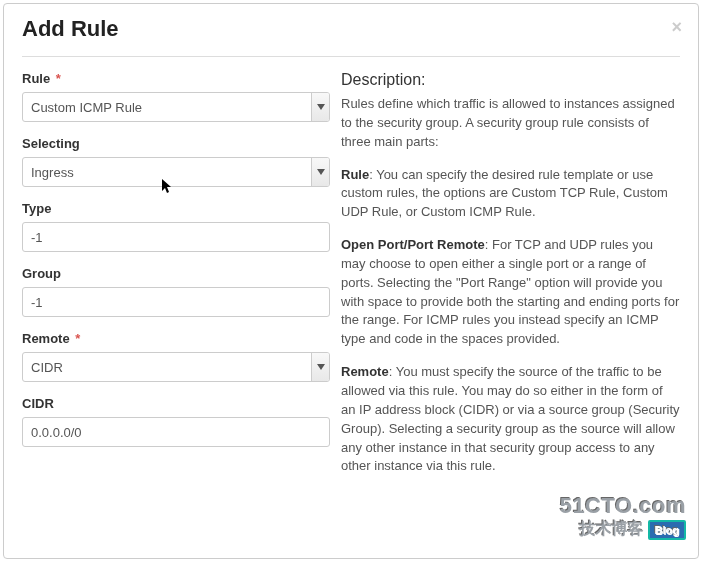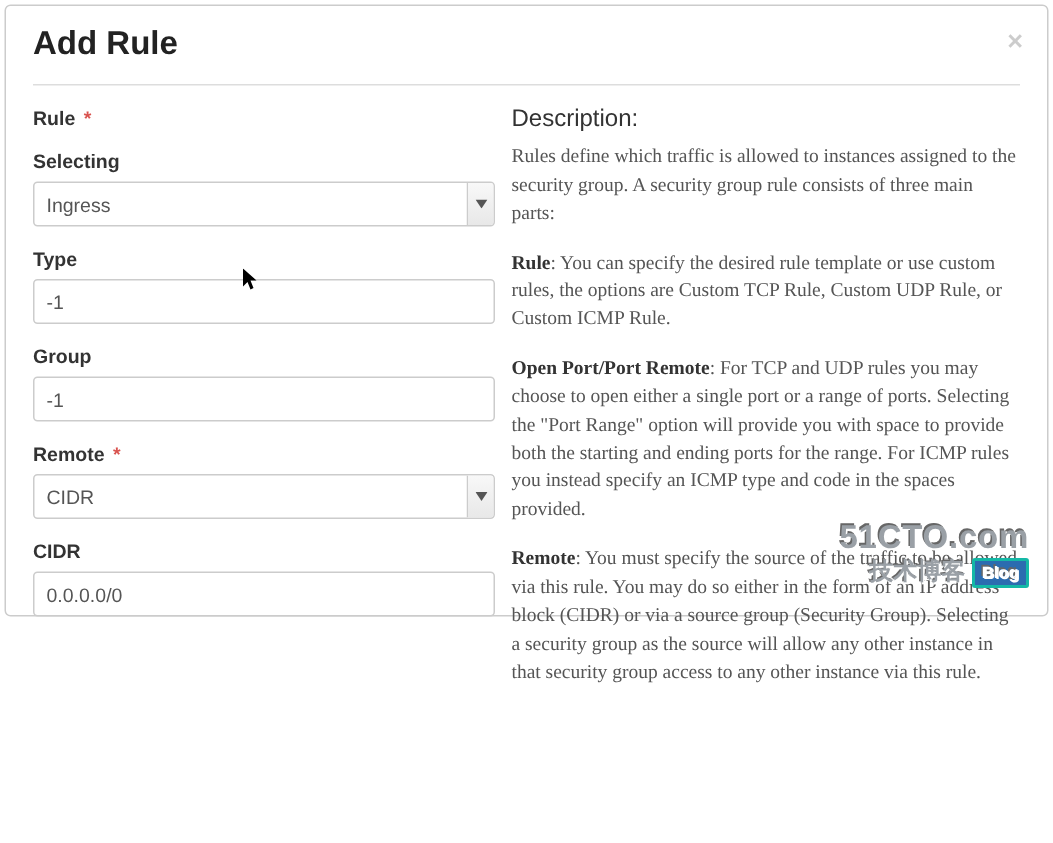--- a/index.html
+++ b/index.html
@@ -9,21 +9,21 @@
       color: #333;
       width: 702px;
       height: 562px;
       position: relative;
       overflow: hidden;
     }
     .modal {
       border: 1px solid #ccc;
       border-radius: 4px;
       margin: 3px;
-      height: 408px;
+      height: 556px;
       position: relative;
       background: #fff;
     }
     .modal-header {
       padding: 12px 18px 10px 18px;
       position: relative;
     }
     .modal-title {
       font-size: 22px;
       font-weight: bold;
@@ -90,21 +90,20 @@
       font-size: 16px;
       font-weight: normal;
       color: #333;
       margin-bottom: 6px;
     }
     .desc-p {
       font-size: 13px;
       color: #555;
       line-height: 1.45;
       margin-bottom: 14px;
-      font-family: Liberation Serif, serif;
     }
     .desc-p strong { color: #333; font-weight: bold; }
     .cursor {
       position: absolute;
       left: 158px;
       top: 175px;
       width: 12px;
       height: 16px;
       pointer-events: none;
     }
@@ -154,20 +153,30 @@
   <div class="divider"></div>
 
   <div class="modal-body">
     <div class="form-col">
 
       <div class="form-group">
         <label class="form-label">
           <span>Rule</span>
           <span class="required">*</span>
         </label>
+        <div class="select-wrap">
+          <select class="form-control sel">
+            <option>Custom ICMP Rule</option>
+          </select>
+          <span class="select-btn">
+              <svg viewBox="0 0 8 6">
+                <path d="M0 0 L8 0 L4 6 Z" fill="#555"></path>
+              </svg>
+            </span>
+        </div>
       </div>
 
       <div class="form-group">
         <label class="form-label">Selecting</label>
         <div class="select-wrap">
           <select class="form-control sel">
             <option>Ingress</option>
           </select>
           <span class="select-btn">
               <svg viewBox="0 0 8 6">

